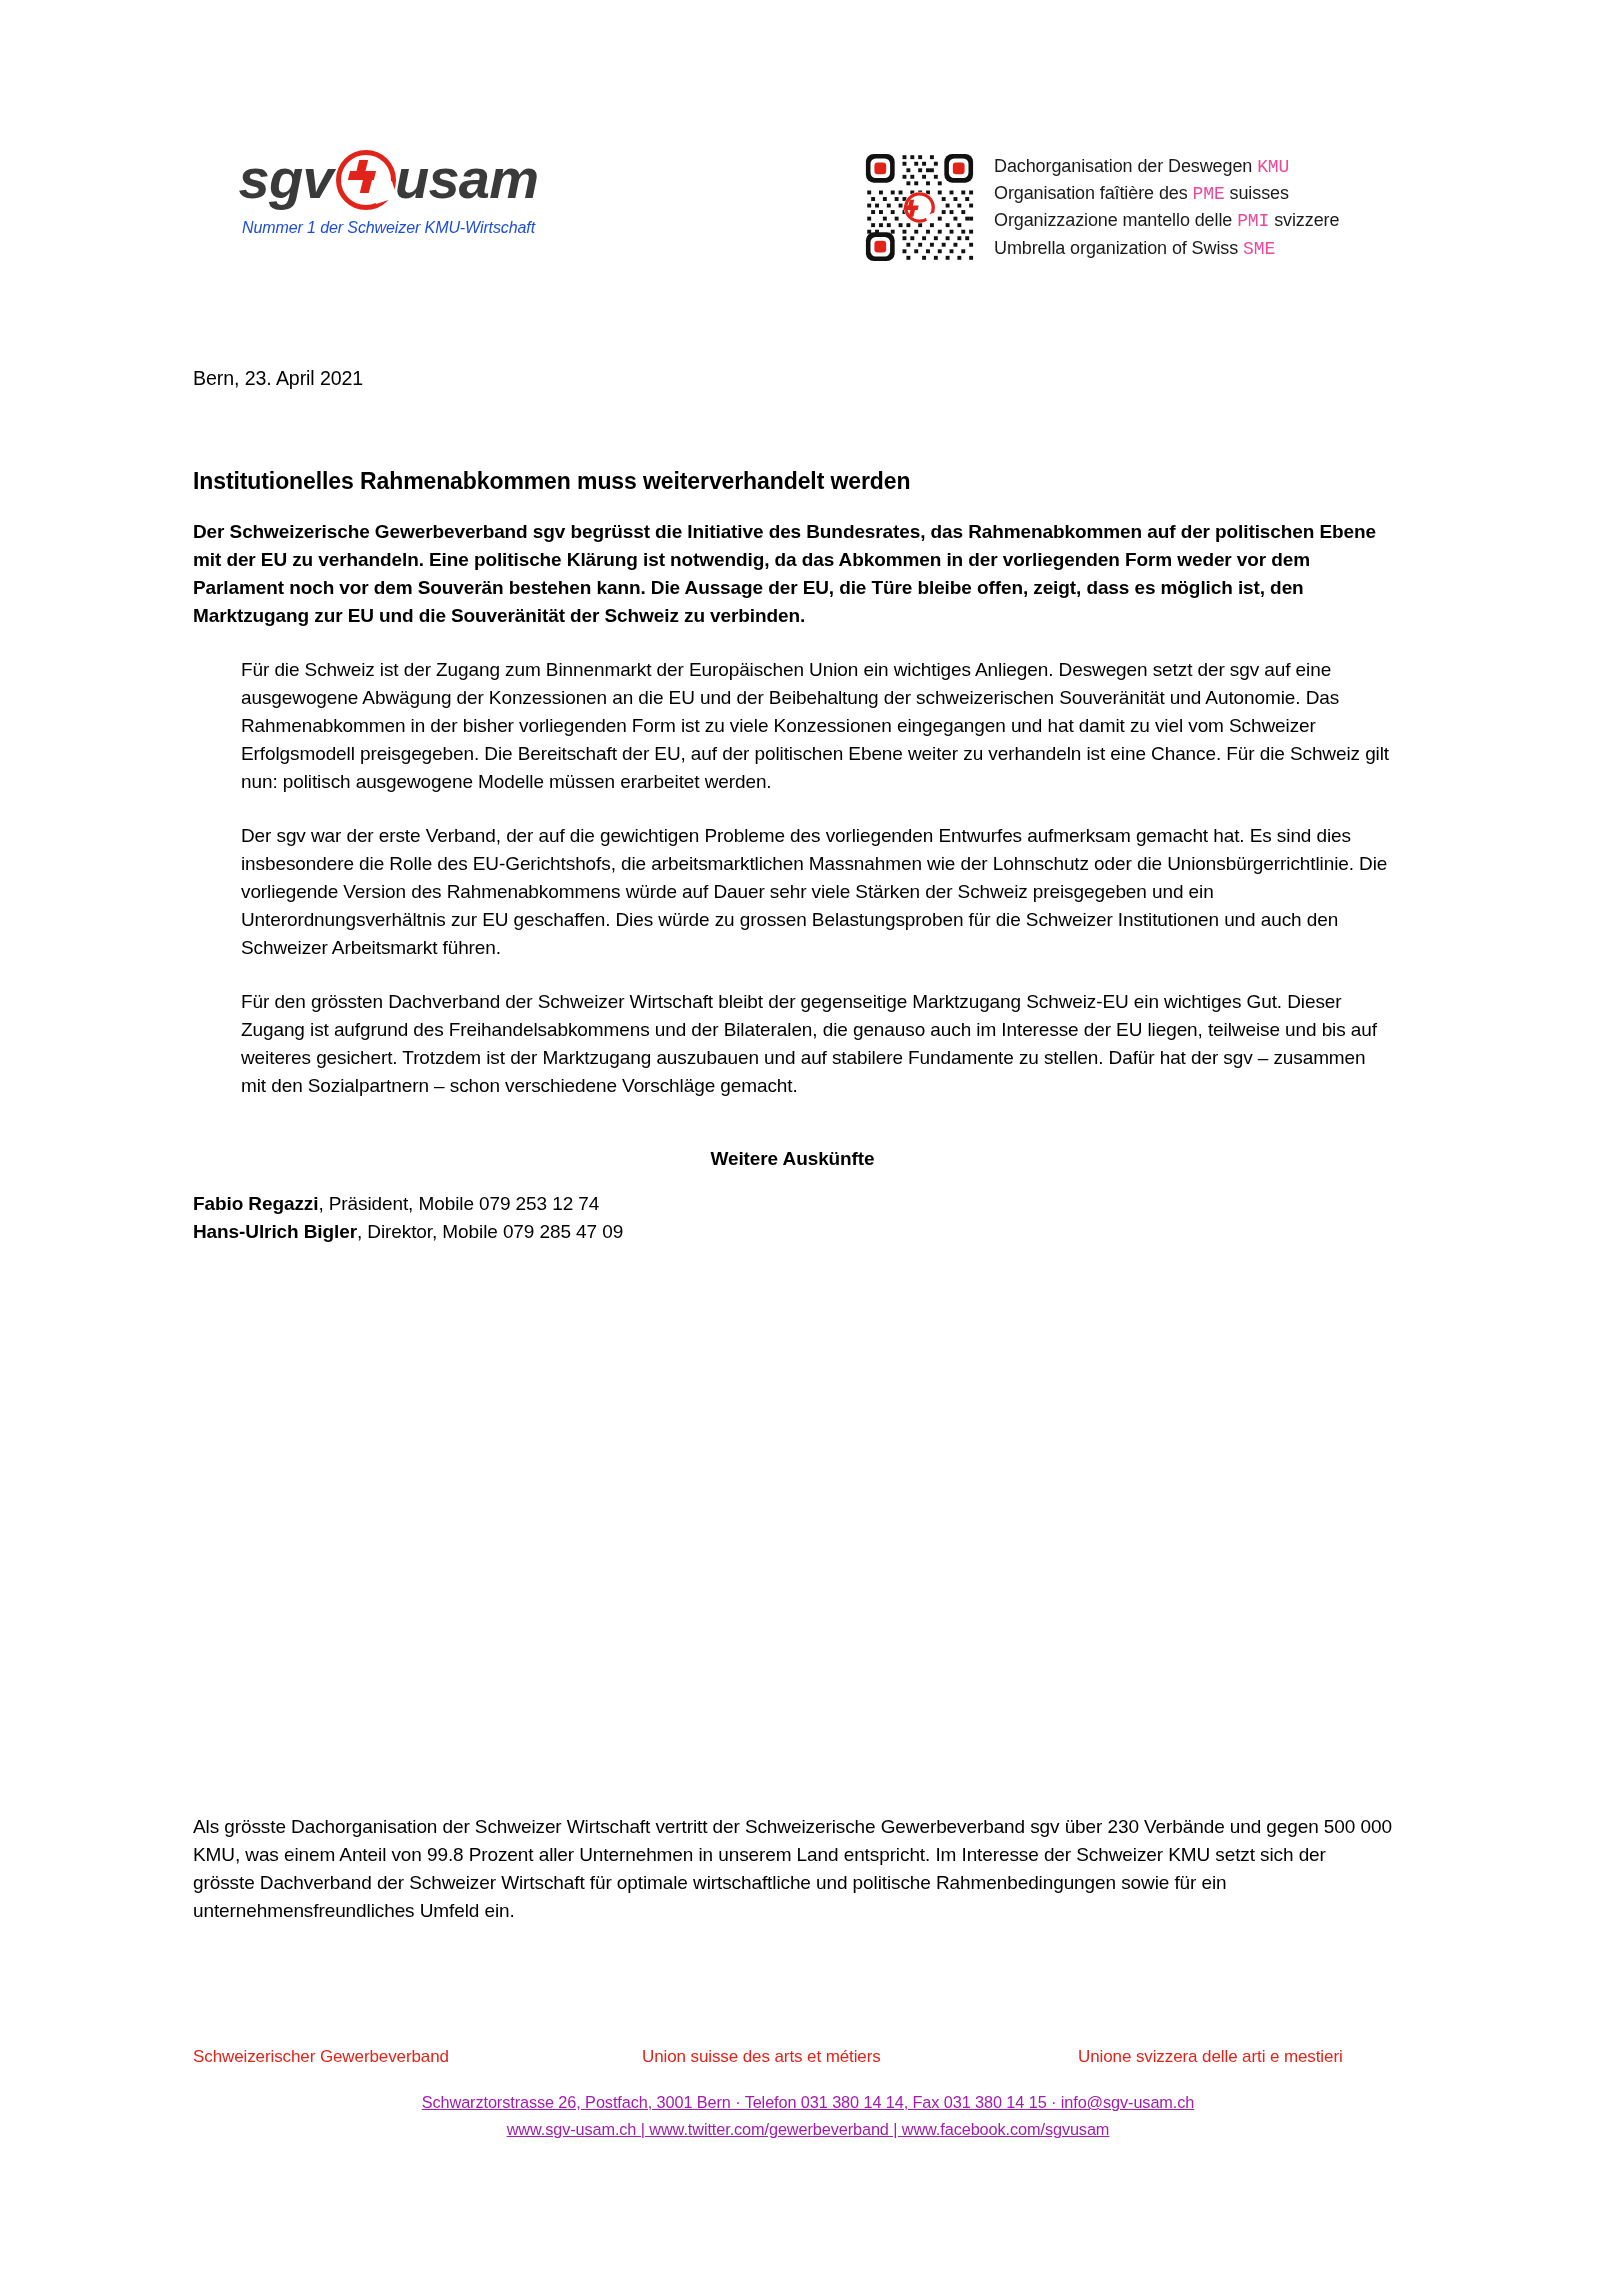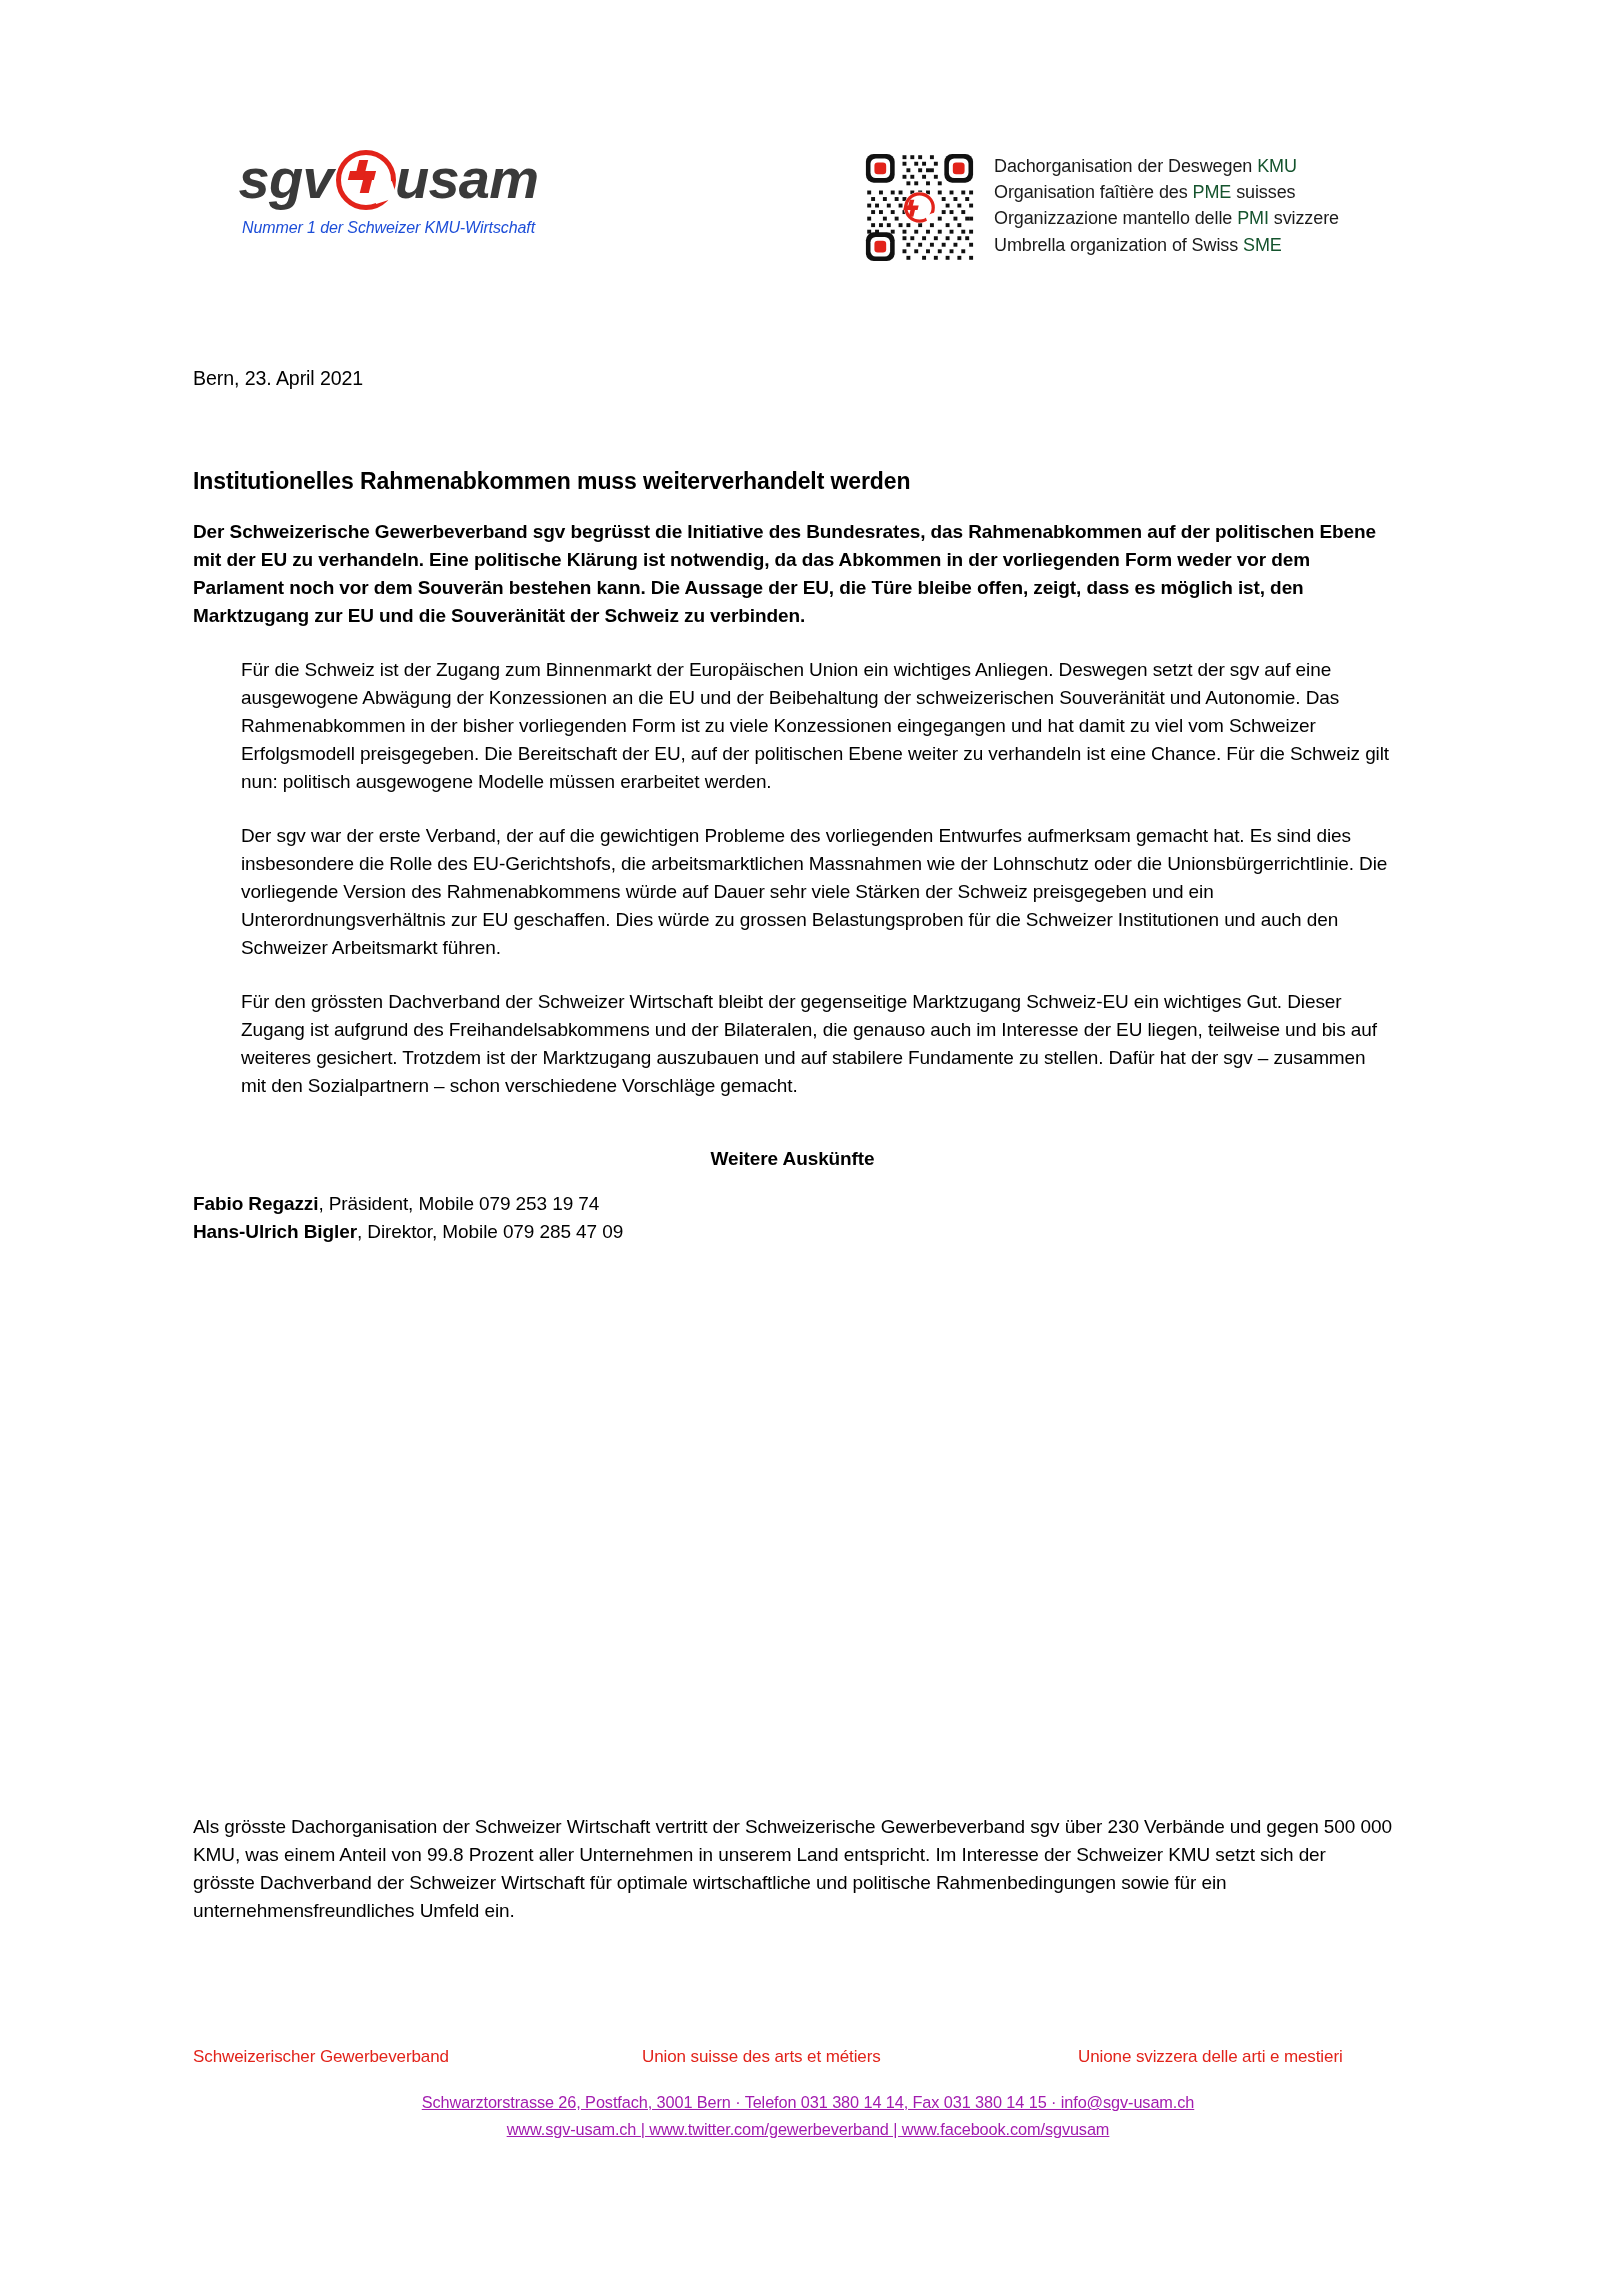--- a/index.html
+++ b/index.html
@@ -132,21 +132,21 @@
     margin-left: 17px;
     padding-top: 2.6px;
   }
   .qr-langs .lang-line {
     font-size: 18px;
     line-height: 26.4px;
     color: #1a1a1a;
     white-space: nowrap;
     letter-spacing: -0.1px;
   }
-  .hl-red { color: #14532d; }
+  .hl-red { color: #ec4899; font-family: Liberation Mono, monospace; }
 
   
   .content {
     position: absolute;
     left: 193px;
     top: 365px;
     width: 1199px;
   }
   .doc-type {
     font-size: 19.6px;
@@ -439,21 +439,21 @@
 
     <p class="lead">Der Schweizerische Gewerbeverband sgv begrüsst die Initiative des Bundesrates, das Rahmenabkommen auf der politischen Ebene mit der EU zu verhandeln. Eine politische Klärung ist notwendig, da das Abkommen in der vorliegenden Form weder vor dem Parlament noch vor dem Souverän bestehen kann. Die Aussage der EU, die Türe bleibe offen, zeigt, dass es möglich ist, den Marktzugang zur EU und die Souveränität der Schweiz zu verbinden.</p>
 
     <p class="para">Für die Schweiz ist der Zugang zum Binnenmarkt der Europäischen Union ein wichtiges Anliegen. Deswegen setzt der sgv auf eine ausgewogene Abwägung der Konzessionen an die EU und der Beibehaltung der schweizerischen Souveränität und Autonomie. Das Rahmenabkommen in der bisher vorliegenden Form ist zu viele Konzessionen eingegangen und hat damit zu viel vom Schweizer Erfolgsmodell preisgegeben. Die Bereitschaft der EU, auf der politischen Ebene weiter zu verhandeln ist eine Chance. Für die Schweiz gilt nun: politisch ausgewogene Modelle müssen erarbeitet werden.</p>
     <p class="para">Der sgv war der erste Verband, der auf die gewichtigen Probleme des vorliegenden Entwurfes aufmerksam gemacht hat. Es sind dies insbesondere die Rolle des EU-Gerichtshofs, die arbeitsmarktlichen Massnahmen wie der Lohnschutz oder die Unionsbürgerrichtlinie. Die vorliegende Version des Rahmenabkommens würde auf Dauer sehr viele Stärken der Schweiz preisgegeben und ein Unterordnungsverhältnis zur EU geschaffen. Dies würde zu grossen Belastungsproben für die Schweizer Institutionen und auch den Schweizer Arbeitsmarkt führen.</p>
     <p class="para">Für den grössten Dachverband der Schweizer Wirtschaft bleibt der gegenseitige Marktzugang Schweiz-EU ein wichtiges Gut. Dieser Zugang ist aufgrund des Freihandelsabkommens und der Bilateralen, die genauso auch im Interesse der EU liegen, teilweise und bis auf weiteres gesichert. Trotzdem ist der Marktzugang auszubauen und auf stabilere Fundamente zu stellen. Dafür hat der sgv – zusammen mit den Sozialpartnern – schon verschiedene Vorschläge gemacht.</p>
 
     <div class="sub-head">Weitere Auskünfte</div>
 
     <div class="contact-list">
-      <div class="contact-line"><b>Fabio Regazzi</b><span>, Präsident, Mobile 079 253 19 74</span></div>
+      <div class="contact-line"><b>Fabio Regazzi</b><span>, Präsident, Mobile 079 253 12 74</span></div>
       <div class="contact-line"><b>Hans-Ulrich Bigler</b><span>, Direktor, Mobile 079 285 47 09</span></div>
     </div>
   </div>
 
   <p class="boilerplate">Als grösste Dachorganisation der Schweizer Wirtschaft vertritt der Schweizerische Gewerbeverband sgv über 230 Verbände und gegen 500 000 KMU, was einem Anteil von 99.8 Prozent aller Unternehmen in unserem Land entspricht. Im Interesse der Schweizer KMU setzt sich der grösste Dachverband der Schweizer Wirtschaft für optimale wirtschaftliche und politische Rahmenbedingungen sowie für ein unternehmensfreundliches Umfeld ein.</p>
 
   <div class="footer">
     <div class="footer-langs">
       <span class="fl-de">Schweizerischer Gewerbeverband</span>
       <span class="fl-fr">Union suisse des arts et métiers</span>

